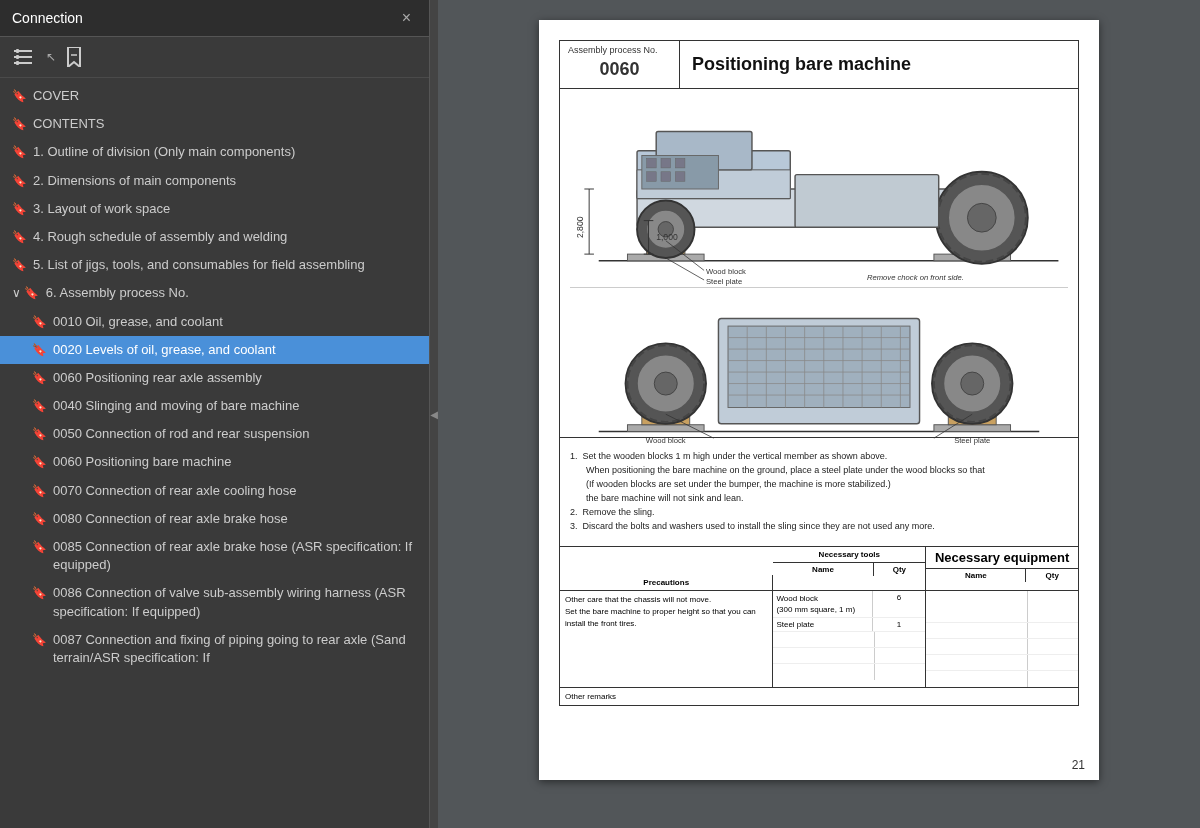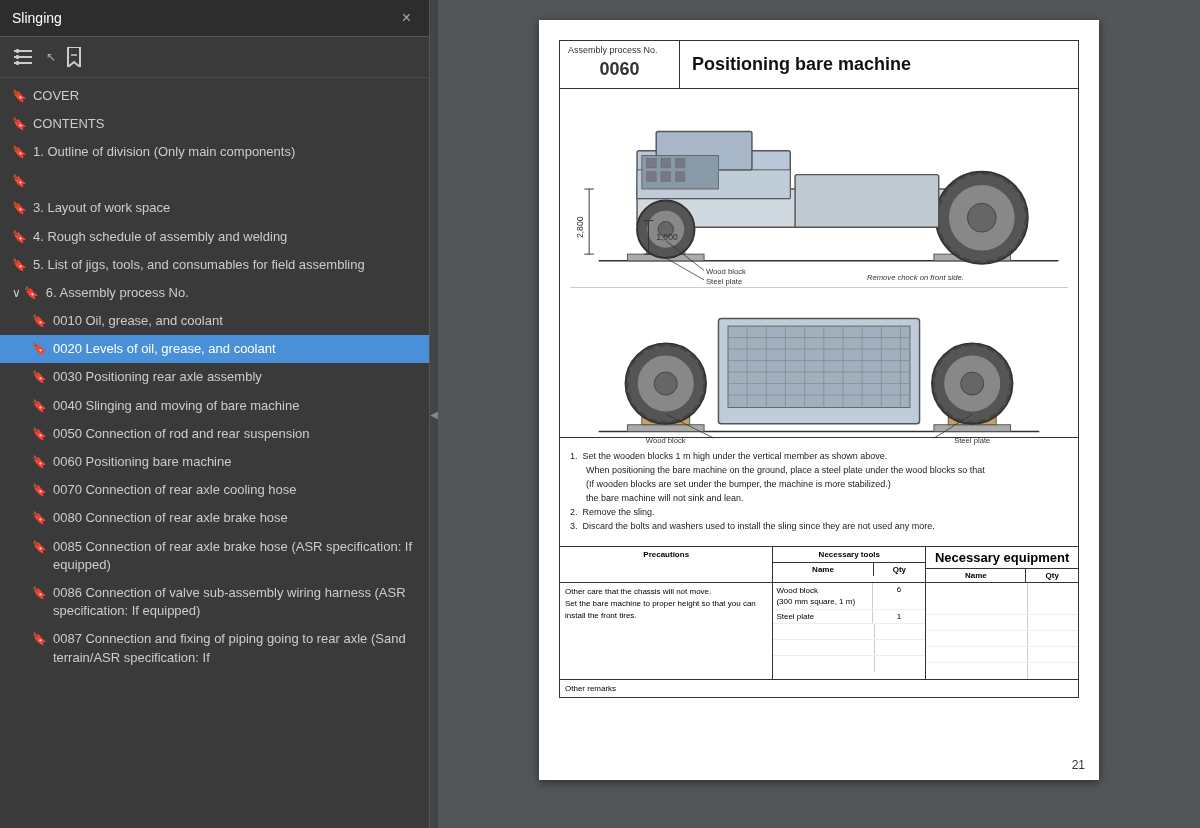--- a/index.html
+++ b/index.html
@@ -250,21 +250,21 @@
       justify-content: center;
       color: #888;
       font-size: 10px;
     }
   </style>
 </head>
 <body>
 
 <div class="bookmarks-panel">
   <div class="bookmarks-header">
-    <span class="bookmarks-title">Slinging</span>
+    <span class="bookmarks-title">Connection</span>
     <button class="close-btn">×</button>
   </div>
   <div class="bookmarks-toolbar">
     <button class="toolbar-btn">
       <svg width="20" height="16" viewBox="0 0 20 16">
         <rect x="0" y="1" width="18" height="2" fill="#ccc"></rect>
         <rect x="0" y="7" width="18" height="2" fill="#ccc"></rect>
         <rect x="0" y="13" width="18" height="2" fill="#ccc"></rect>
         <rect x="2" y="0" width="3" height="4" rx="1" fill="#ccc"></rect>
         <rect x="2" y="6" width="3" height="4" rx="1" fill="#ccc"></rect>
@@ -288,20 +288,21 @@
       <div class="bookmark-item">
         <span class="bookmark-icon">🔖</span>
         <span class="bookmark-text">CONTENTS</span>
       </div>
       <div class="bookmark-item">
         <span class="bookmark-icon">🔖</span>
         <span class="bookmark-text">1. Outline of division (Only main components)</span>
       </div>
       <div class="bookmark-item">
         <span class="bookmark-icon">🔖</span>
+        <span class="bookmark-text">2. Dimensions of main components</span>
       </div>
       <div class="bookmark-item">
         <span class="bookmark-icon">🔖</span>
         <span class="bookmark-text">3. Layout of work space</span>
       </div>
       <div class="bookmark-item">
         <span class="bookmark-icon">🔖</span>
         <span class="bookmark-text">4. Rough schedule of assembly and welding</span>
       </div>
       <div class="bookmark-item">
@@ -319,21 +320,21 @@
         <span class="bookmark-text">0010 Oil, grease, and coolant</span>
       </div>
       <div class="bookmark-item active">
         <span style="width:20px; display:inline-block; flex-shrink:0;"></span>
         <span class="bookmark-icon">🔖</span>
         <span class="bookmark-text">0020 Levels of oil, grease, and coolant</span>
       </div>
       <div class="bookmark-item">
         <span style="width:20px; display:inline-block; flex-shrink:0;"></span>
         <span class="bookmark-icon">🔖</span>
-        <span class="bookmark-text">0030 Positioning rear axle assembly</span>
+        <span class="bookmark-text">0060 Positioning rear axle assembly</span>
       </div>
       <div class="bookmark-item">
         <span style="width:20px; display:inline-block; flex-shrink:0;"></span>
         <span class="bookmark-icon">🔖</span>
         <span class="bookmark-text">0040 Slinging and moving of bare machine</span>
       </div>
       <div class="bookmark-item">
         <span style="width:20px; display:inline-block; flex-shrink:0;"></span>
         <span class="bookmark-icon">🔖</span>
         <span class="bookmark-text">0050 Connection of rod and rear suspension</span>
@@ -508,21 +509,21 @@
           <div style="padding-left:16px;">(If wooden blocks are set under the bumper, the machine is more stabilized.)</div>
           <div style="padding-left:16px;">the bare machine will not sink and lean.</div>
           <div>2.&nbsp;&nbsp;Remove the sling.</div>
           <div>3.&nbsp;&nbsp;Discard the bolts and washers used to install the sling since they are not used any more.</div>
         </div>
       </div>
 
       <div class="bottom-table">
 
         <div style="display:flex; border-bottom:1px solid #333;">
-          <div style="flex:2; padding:3px 5px; border-right:1px solid #333; font-weight:bold; font-size:8px; text-align:center;">Precautions</div>
+          <div style="flex:2; padding:3px 5px; border-right:1px solid #333; font-weight:bold; font-size:8px; text-align:center;margin-top:28px;">Precautions</div>
           <div style="flex:1.5; border-right:1px solid #333;">
             <div style="text-align:center; font-size:8px; font-weight:bold; padding:3px; border-bottom:1px solid #333;">Necessary tools</div>
             <div style="display:flex;">
               <div style="flex:2; font-size:8px; font-weight:bold; text-align:center; padding:2px; border-right:1px solid #333;">Name</div>
               <div style="flex:1; font-size:8px; font-weight:bold; text-align:center; padding:2px;">Qty</div>
             </div>
           </div>
           <div style="flex:1.5;">
             <div style="text-align:center; font-size:13px; font-weight:bold; padding:3px; border-bottom:1px solid #333;">Necessary equipment</div>
             <div style="display:flex;">

